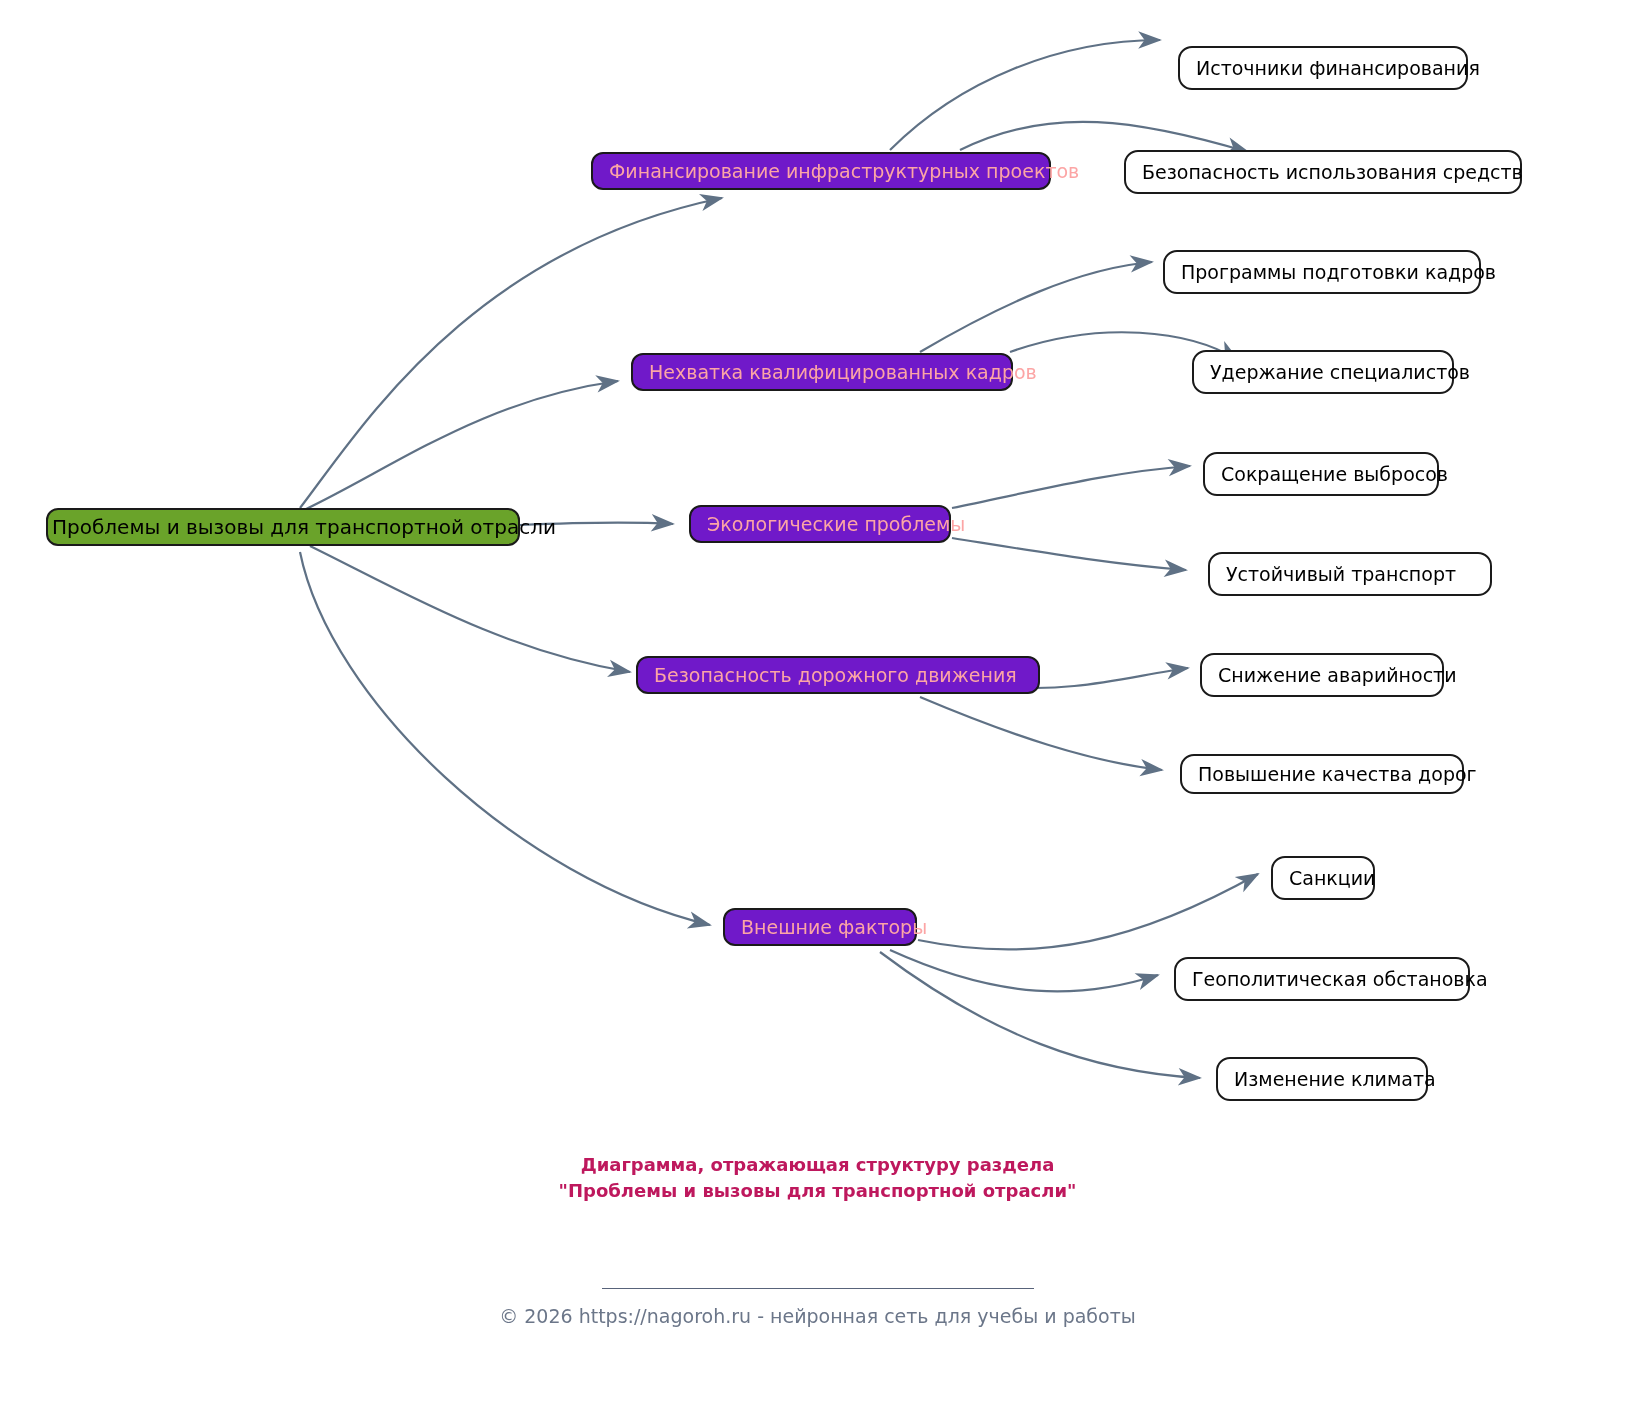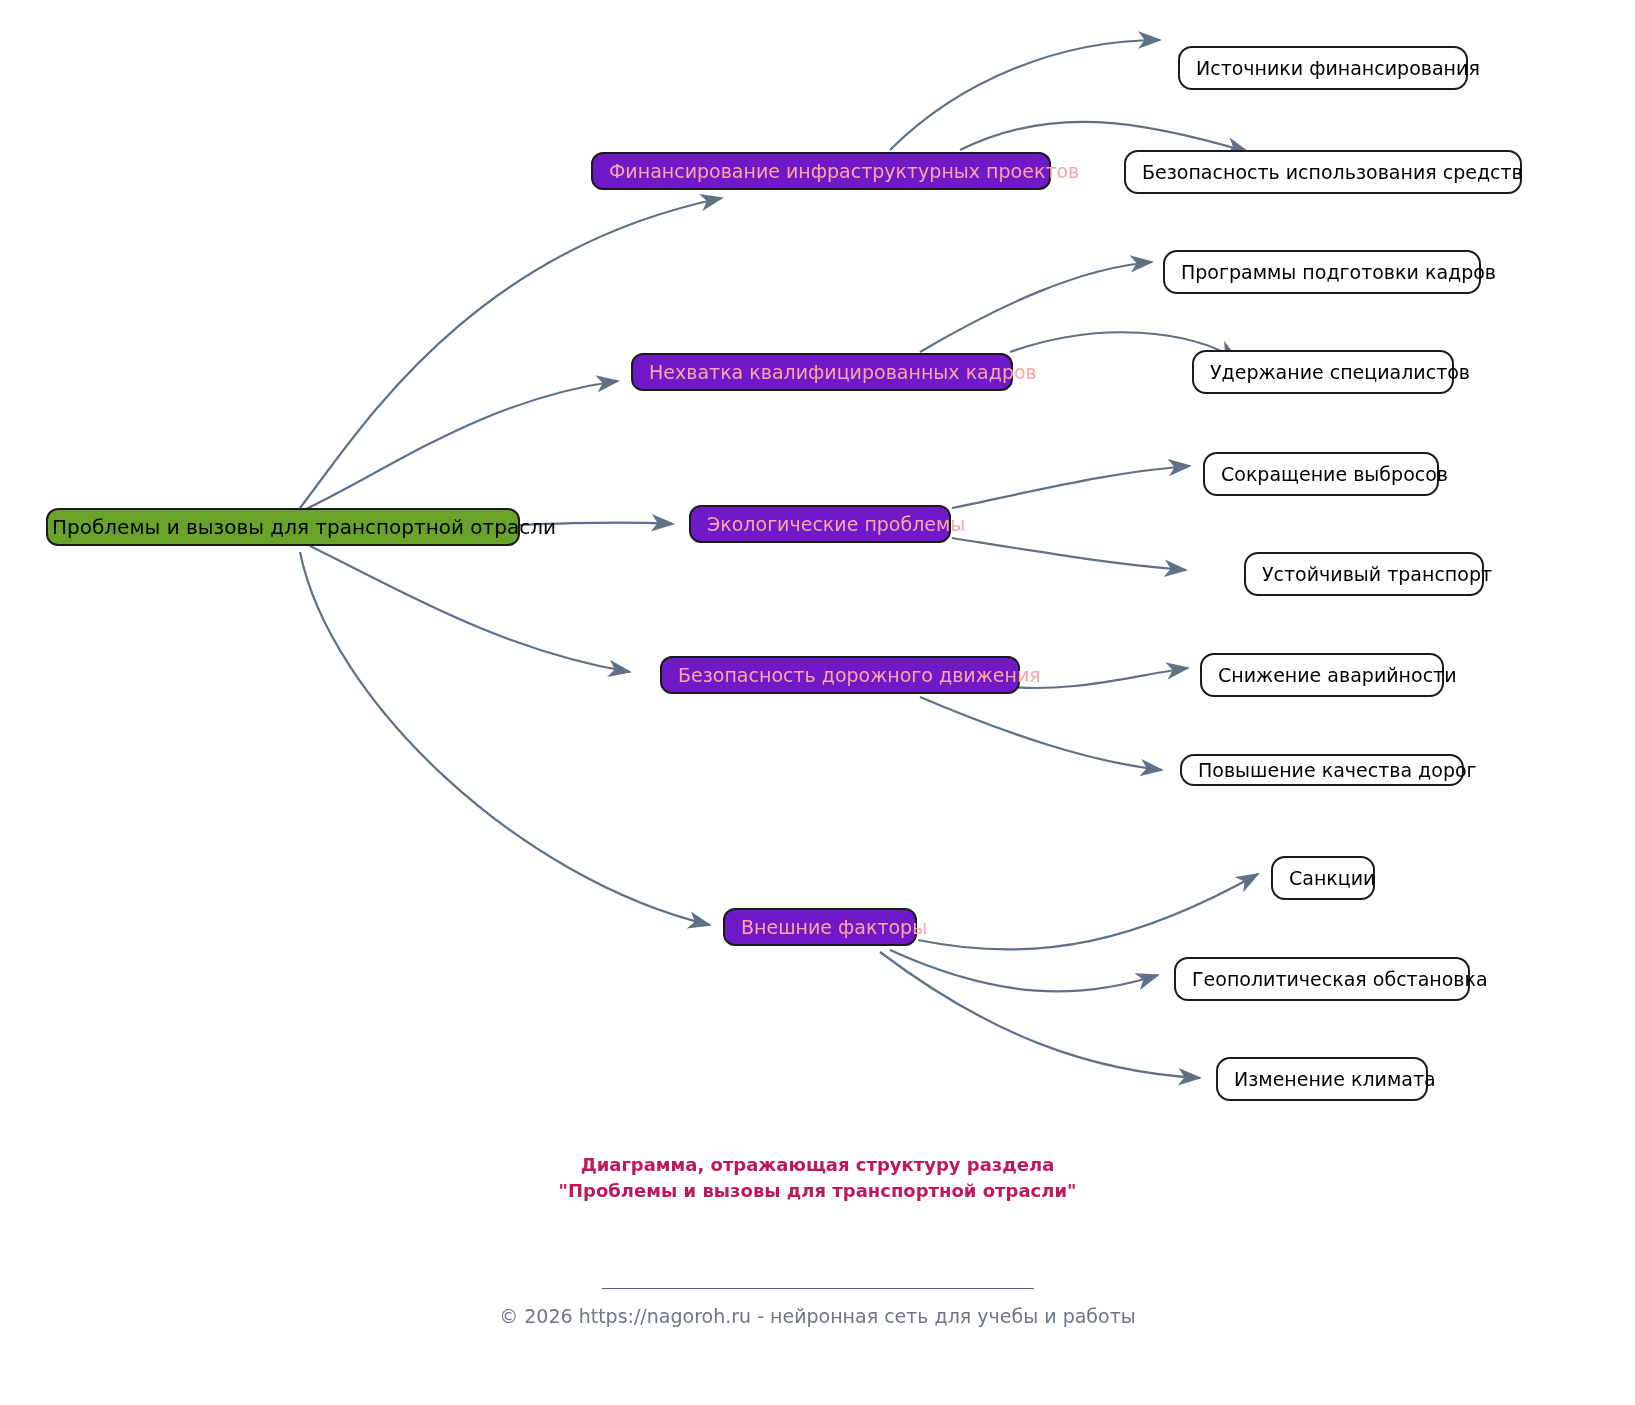--- a/index.html
+++ b/index.html
@@ -150,31 +150,31 @@
   <div class="node node-leaf" style="left:1192px; top:350px; width:262px; height:44px;">
     <span>Удержание специалистов</span>
   </div>
 
   <div class="node node-branch" style="left:689px; top:505px; width:262px; height:38px;">
     <span>Экологические проблемы</span>
   </div>
   <div class="node node-leaf" style="left:1203px; top:452px; width:236px; height:44px;">
     <span>Сокращение выбросов</span>
   </div>
-  <div class="node node-leaf" style="left:1244px; top:552px; width:240px; height:44px;">
+  <div class="node node-leaf" style="left:1208px; top:552px; width:284px; height:44px;">
     <span>Устойчивый транспорт</span>
   </div>
 
-  <div class="node node-branch" style="left:660px; top:656px; width:360px; height:38px;">
+  <div class="node node-branch" style="left:636px; top:656px; width:404px; height:38px;">
     <span>Безопасность дорожного движения</span>
   </div>
   <div class="node node-leaf" style="left:1200px; top:653px; width:244px; height:44px;">
     <span>Снижение аварийности</span>
   </div>
-  <div class="node node-leaf" style="left:1180px; top:754px; width:284px; height:32px;">
+  <div class="node node-leaf" style="left:1180px; top:754px; width:284px; height:40px;">
     <span>Повышение качества дорог</span>
   </div>
 
   <div class="node node-branch" style="left:723px; top:908px; width:194px; height:38px;">
     <span>Внешние факторы</span>
   </div>
   <div class="node node-leaf" style="left:1271px; top:856px; width:104px; height:44px;">
     <span>Санкции</span>
   </div>
   <div class="node node-leaf" style="left:1174px; top:957px; width:296px; height:44px;">

